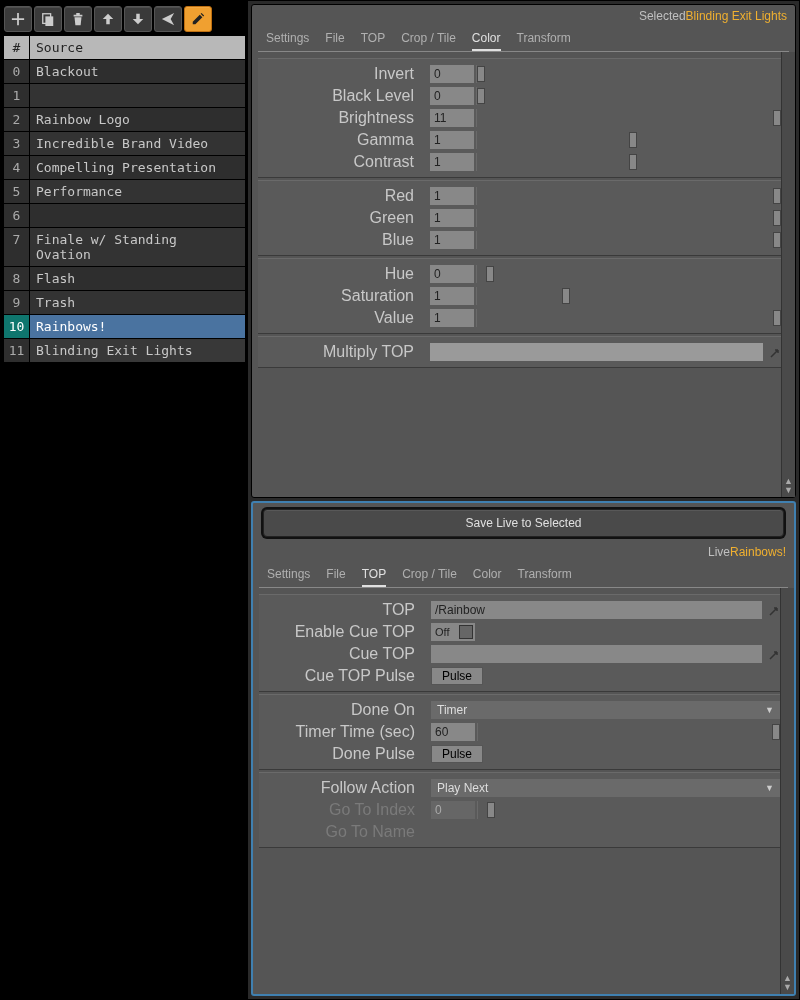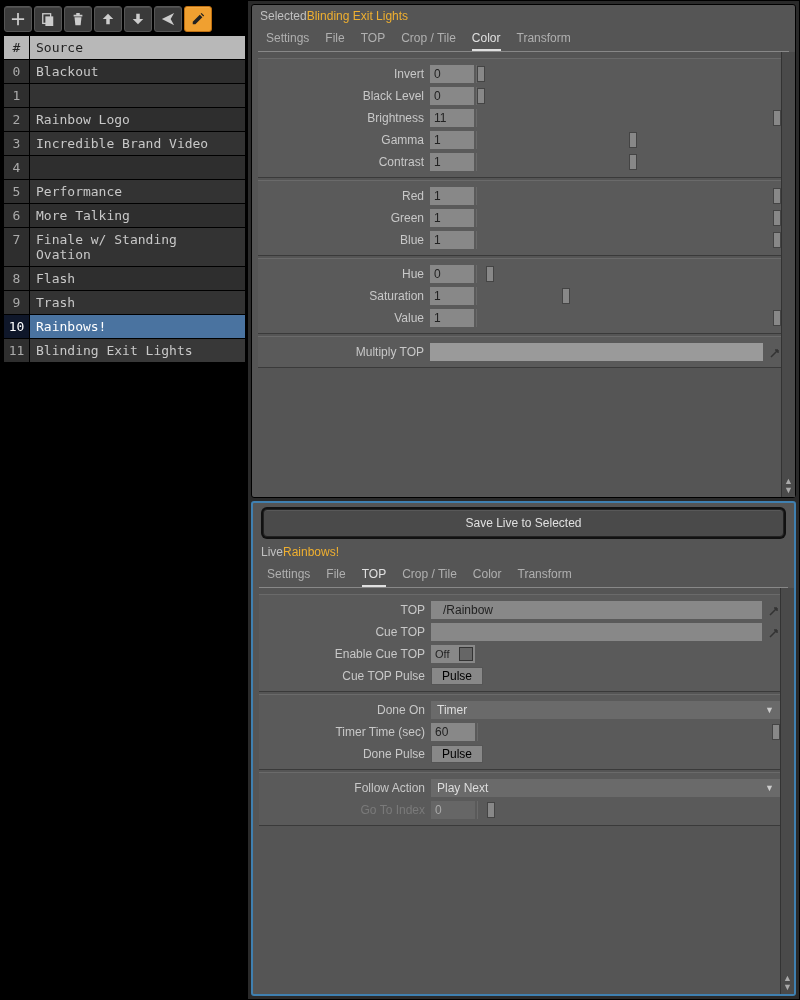--- a/index.html
+++ b/index.html
@@ -79,42 +79,42 @@
     border-bottom: 1px solid #000;
     cursor: pointer;
   }
   .list-row:nth-child(even) { background: #333; }
   .list-row .idx {
     background: #2e2e2e;
     border-right: 1px solid #000;
     color: #aaa;
   }
   .list-row.selected { background: #4a73a0; color: #fff; }
-  .list-row.selected .idx { background: #0f172a; color: #fff; }
+  .list-row.selected .idx { background: #0f766e; color: #fff; }
   .list-row.alt { background: #383838; }
 
   .right-side {
     flex: 1;
     display: flex;
     flex-direction: column;
   }
   .panel {
     background: #555;
     border: 1px solid #000;
     border-radius: 3px;
     margin: 3px;
     position: relative;
     display: flex;
     flex-direction: column;
   }
   .panel-top { flex: 1; margin-bottom:0; }
   .panel-bottom { flex: 1; border: 2px solid #4080b0; }
   .panel-header {
     display: flex;
-    justify-content: flex-start;
+    justify-content: flex-end;
     padding: 4px 8px 0 8px;
     color: #c0c0c0;
   }
   .panel-title-right { color: #f0b030; }
   .panel-title-right.live { color: #f0b030; }
   .tabs {
     display: flex;
     gap: 16px;
     padding: 6px 8px 0 8px;
     border-bottom: 1px solid #888;
@@ -144,22 +144,22 @@
   .param-row {
     display: flex;
     align-items: center;
     height: 22px;
     padding: 1px 0;
   }
   .param-label {
     width: 172px;
     text-align: right;
     color: #c8c8c8;
-    padding-right: 6px;
-    font-size: 12px;
+    padding-right: 16px;
+    font-size: 16px;
   }
   .param-label.dim { color: #7a7a7a; }
   .param-value {
     width: 44px;
     height: 18px;
     background: #888;
     color: #222;
     padding: 1px 4px;
     font-size: 12px;
     border: none;
@@ -179,21 +179,21 @@
     width: 8px;
     height: 16px;
     background: #888;
     border: 1px solid #444;
   }
   .param-input-wide {
     flex: 1;
     height: 18px;
     background: #9a9a9a;
     border: none;
-    padding: 1px 12px;
+    padding: 1px 4px;
     color: #222;
     font-size: 12px;
     margin-right: 4px;
   }
   .pick-arrow {
     width: 18px;
     height: 18px;
     display: flex;
     align-items: center;
     justify-content: center;
@@ -336,28 +336,28 @@
         <div class="list-row">
           <div class="idx">2</div>
           <div class="src">Rainbow Logo</div>
         </div>
         <div class="list-row">
           <div class="idx">3</div>
           <div class="src">Incredible Brand Video</div>
         </div>
         <div class="list-row">
           <div class="idx">4</div>
+          <div class="src">Compelling Presentation</div>
         </div>
         <div class="list-row">
           <div class="idx">5</div>
           <div class="src">Performance</div>
         </div>
         <div class="list-row">
           <div class="idx">6</div>
-          <div class="src">More Talking</div>
         </div>
         <div class="list-row">
           <div class="idx">7</div>
           <div class="src">Finale w/ Standing Ovation</div>
         </div>
         <div class="list-row">
           <div class="idx">8</div>
           <div class="src">Flash</div>
         </div>
         <div class="list-row">
@@ -513,36 +513,36 @@
             <div class="param-row">
                 <span class="param-label">TOP</span>
                 <input class="param-input-wide" style="background: rgb(136, 136, 136); color: rgb(34, 34, 34);" value="/Rainbow">
                 <span class="pick-arrow">
                   <svg width="16" height="16" viewBox="0 0 16 16" fill="none" stroke="#333" stroke-width="1.5">
                     <path d="M3 13 L10 6 M10 6 L7 6 M10 6 L10 9"></path>
                   </svg>
                 </span>
               </div>
             <div class="param-row">
+                <span class="param-label">Enable Cue TOP</span>
+                <div class="toggle">
+                  <span>Off</span>
+                  <div class="knob"></div>
+                </div>
+              </div>
+            <div class="param-row">
                 <span class="param-label">Cue TOP</span>
                 <input class="param-input-wide" style="background: rgb(136, 136, 136);" value="">
                 <span class="pick-arrow">
                   <svg width="16" height="16" viewBox="0 0 16 16" fill="none" stroke="#333" stroke-width="1.5">
                     <path d="M3 13 L10 6 M10 6 L7 6 M10 6 L10 9"></path>
                   </svg>
                 </span>
               </div>
             <div class="param-row">
-                <span class="param-label">Enable Cue TOP</span>
-                <div class="toggle">
-                  <span>Off</span>
-                  <div class="knob"></div>
-                </div>
-              </div>
-            <div class="param-row">
                 <span class="param-label">Cue TOP Pulse</span>
                 <span class="pulse-btn">Pulse</span>
               </div>
           </div>
           <div class="param-group">
             <div class="param-row">
                 <span class="param-label">Done On</span>
                 <div class="dropdown">
                   <span>Timer</span>
                   <span class="caret">▼</span>
@@ -568,20 +568,23 @@
                   <span class="caret">▼</span>
                 </div>
               </div>
             <div class="param-row">
                 <span class="param-label dim">Go To Index</span>
                 <input class="param-value" style="background: rgb(102, 102, 102); color: rgb(170, 170, 170);" value="0">
                 <div class="param-slider">
                   <div class="slider-thumb" style="left:3%"></div>
                 </div>
               </div>
+            <div class="param-row">
+                <span class="param-label dim">Go To Name</span>
+              </div>
           </div>
         </div>
         <div class="scroll-gutter">
             <div class="scroll-arrows">▲<br>▼</div>
           </div>
       </div>
     </div>
 
   </div>
 </div>

